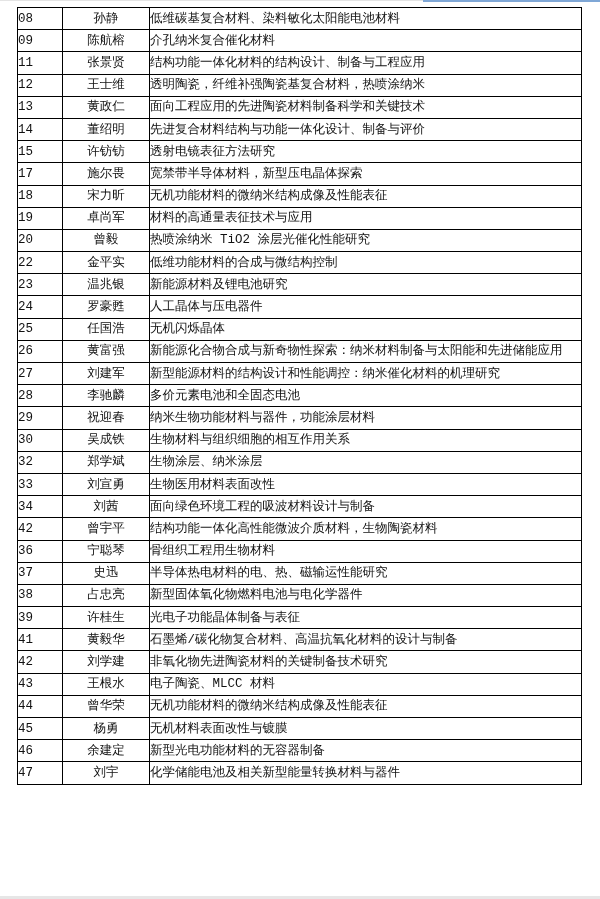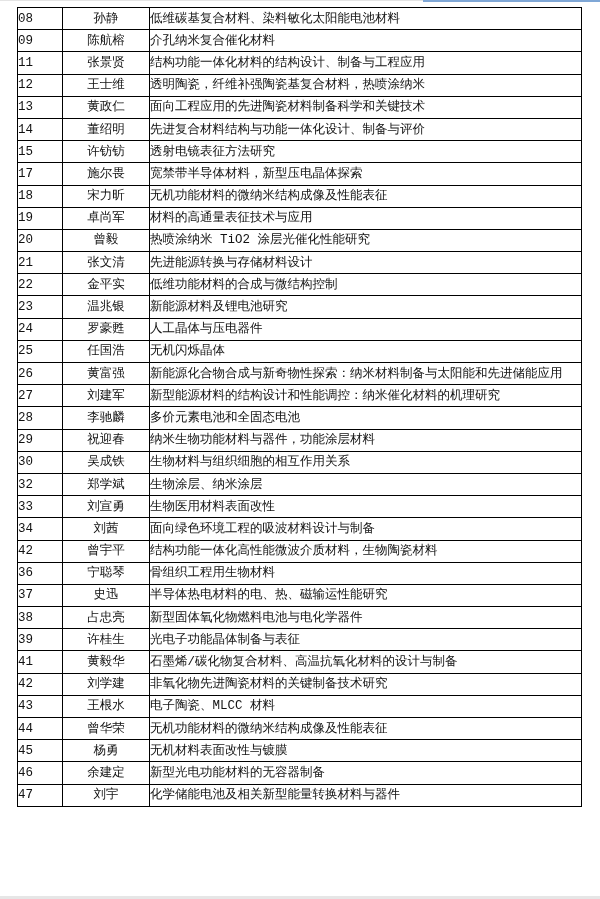--- a/index.html
+++ b/index.html
@@ -98,25 +98,20 @@
         <td class="num">19</td>
         <td class="name">卓尚军</td>
         <td class="topic">材料的高通量表征技术与应用</td>
       </tr>
       <tr>
         <td class="num">20</td>
         <td class="name">曾毅</td>
         <td class="topic">热喷涂纳米 TiO2 涂层光催化性能研究</td>
       </tr>
       <tr>
-        <td class="num">21</td>
-        <td class="name">张文清</td>
-        <td class="topic">先进能源转换与存储材料设计</td>
-      </tr>
-      <tr>
         <td class="num">22</td>
         <td class="name">金平实</td>
         <td class="topic">低维功能材料的合成与微结构控制</td>
       </tr>
       <tr>
         <td class="num">23</td>
         <td class="name">温兆银</td>
         <td class="topic">新能源材料及锂电池研究</td>
       </tr>
       <tr>

